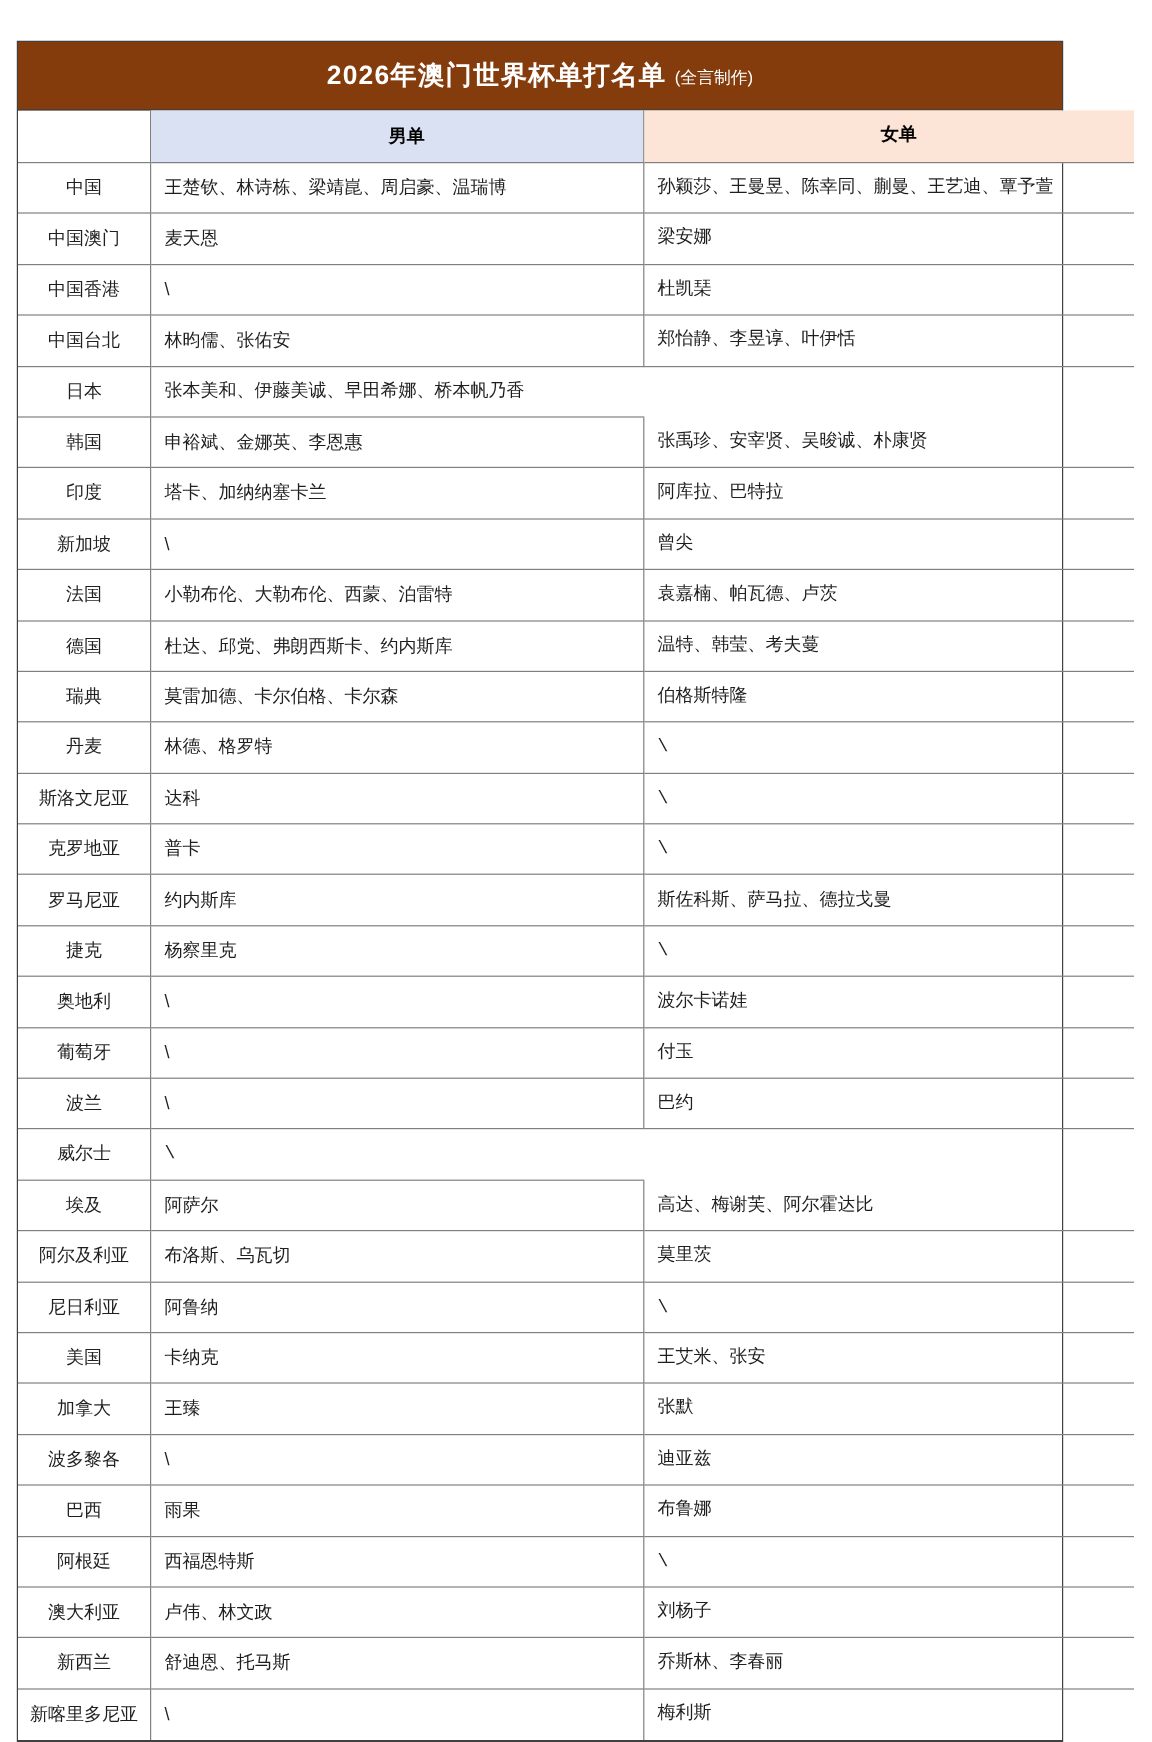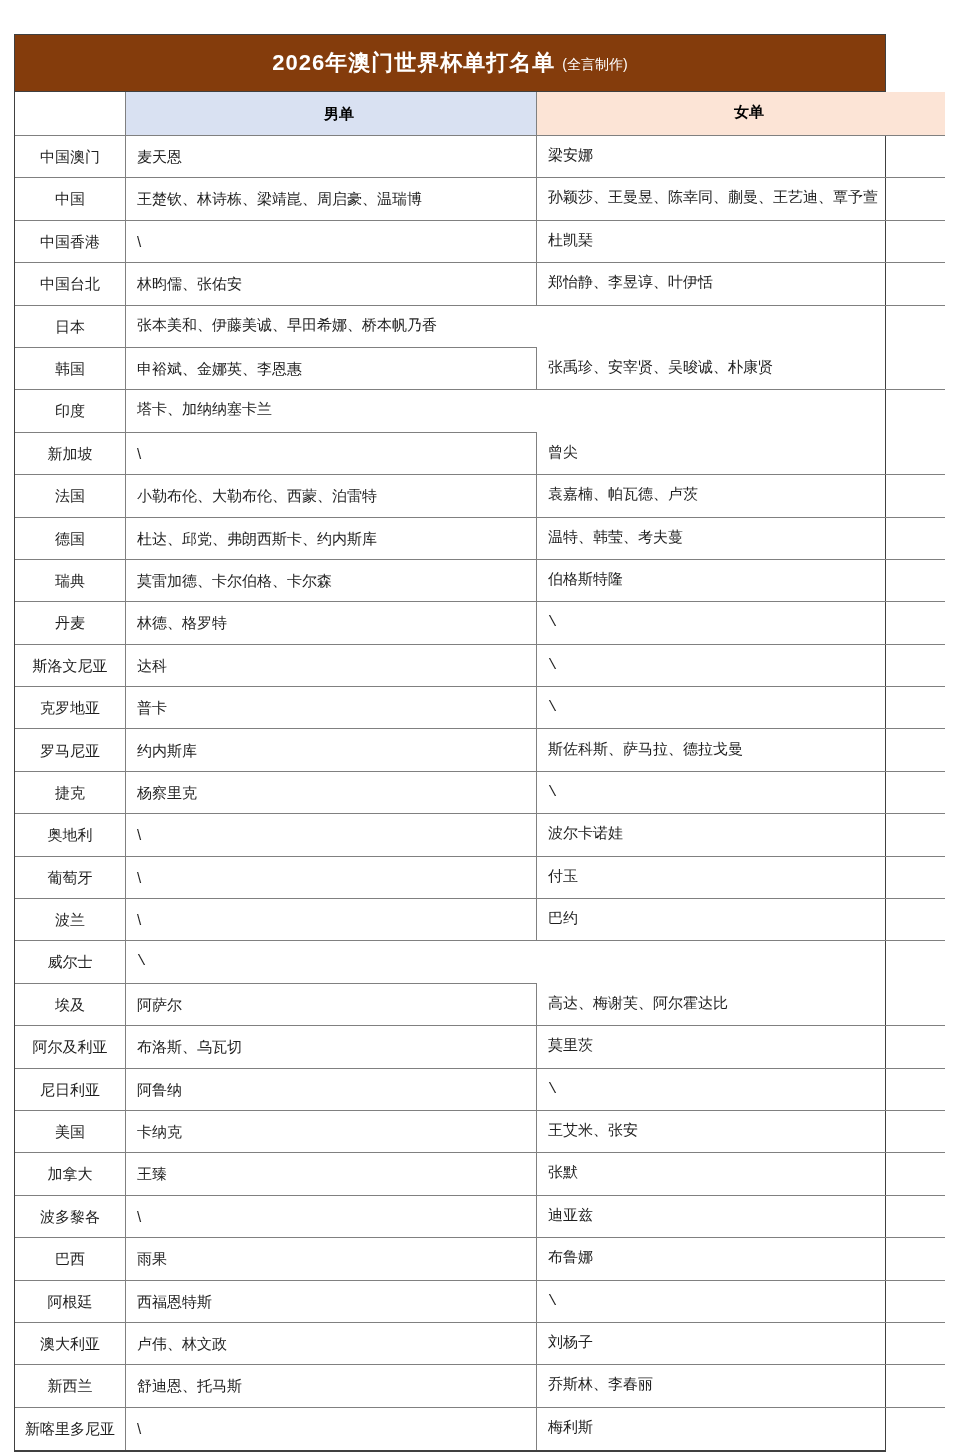--- a/index.html
+++ b/index.html
@@ -59,32 +59,32 @@
     </div>
 
     <div class="header-row">
       <div class="cell country-cell header-cell"></div>
       <div class="cell players-cell header-cell men-header">男单</div>
       <div class="cell players-cell header-cell women-header">女单</div>
     </div>
 
     <div id="rows">
   <div class="row">
+    <div class="cell country-cell">中国</div>
+    <div class="cell players-cell">王楚钦、林诗栋、梁靖崑、周启豪、温瑞博</div>
+    <div class="cell players-cell">孙颖莎、王曼昱、陈幸同、蒯曼、王艺迪、覃予萱</div>
+  </div>
+
+  <div class="row">
     <div class="cell country-cell">中国澳门</div>
     <div class="cell players-cell">麦天恩</div>
     <div class="cell players-cell">梁安娜</div>
   </div>
 
   <div class="row">
-    <div class="cell country-cell">中国</div>
-    <div class="cell players-cell">王楚钦、林诗栋、梁靖崑、周启豪、温瑞博</div>
-    <div class="cell players-cell">孙颖莎、王曼昱、陈幸同、蒯曼、王艺迪、覃予萱</div>
-  </div>
-
-  <div class="row">
     <div class="cell country-cell">中国香港</div>
     <div class="cell players-cell">\</div>
     <div class="cell players-cell">杜凯琹</div>
   </div>
 
   <div class="row">
     <div class="cell country-cell">中国台北</div>
     <div class="cell players-cell">林昀儒、张佑安</div>
     <div class="cell players-cell">郑怡静、李昱谆、叶伊恬</div>
   </div>
@@ -96,20 +96,21 @@
 
   <div class="row">
     <div class="cell country-cell">韩国</div>
     <div class="cell players-cell">申裕斌、金娜英、李恩惠</div>
     <div class="cell players-cell">张禹珍、安宰贤、吴晙诚、朴康贤</div>
   </div>
 
   <div class="row">
     <div class="cell country-cell">印度</div>
     <div class="cell players-cell">塔卡、加纳纳塞卡兰</div>
+    <div class="cell players-cell">阿库拉、巴特拉</div>
   </div>
 
   <div class="row">
     <div class="cell country-cell">新加坡</div>
     <div class="cell players-cell">\</div>
     <div class="cell players-cell">曾尖</div>
   </div>
 
   <div class="row">
     <div class="cell country-cell">法国</div>

